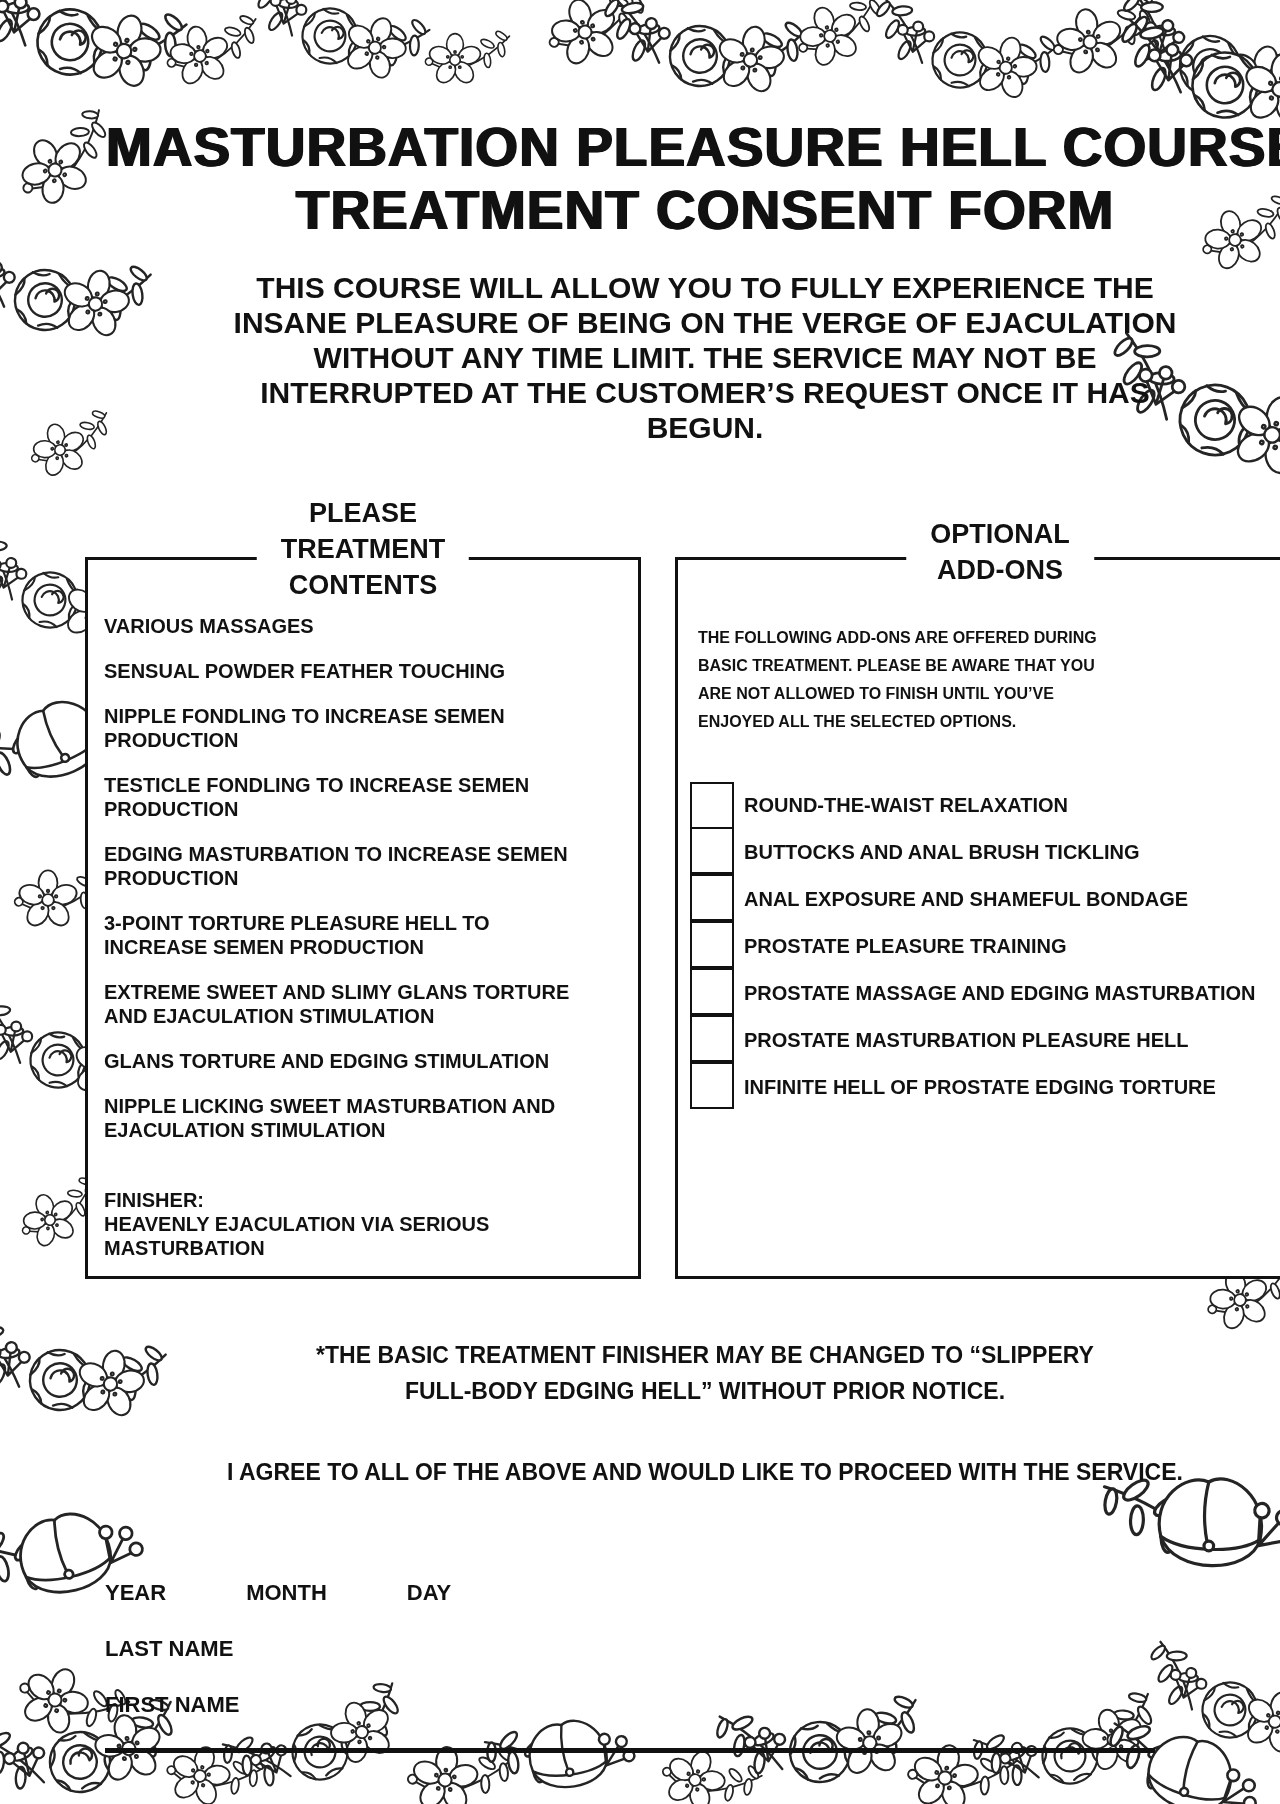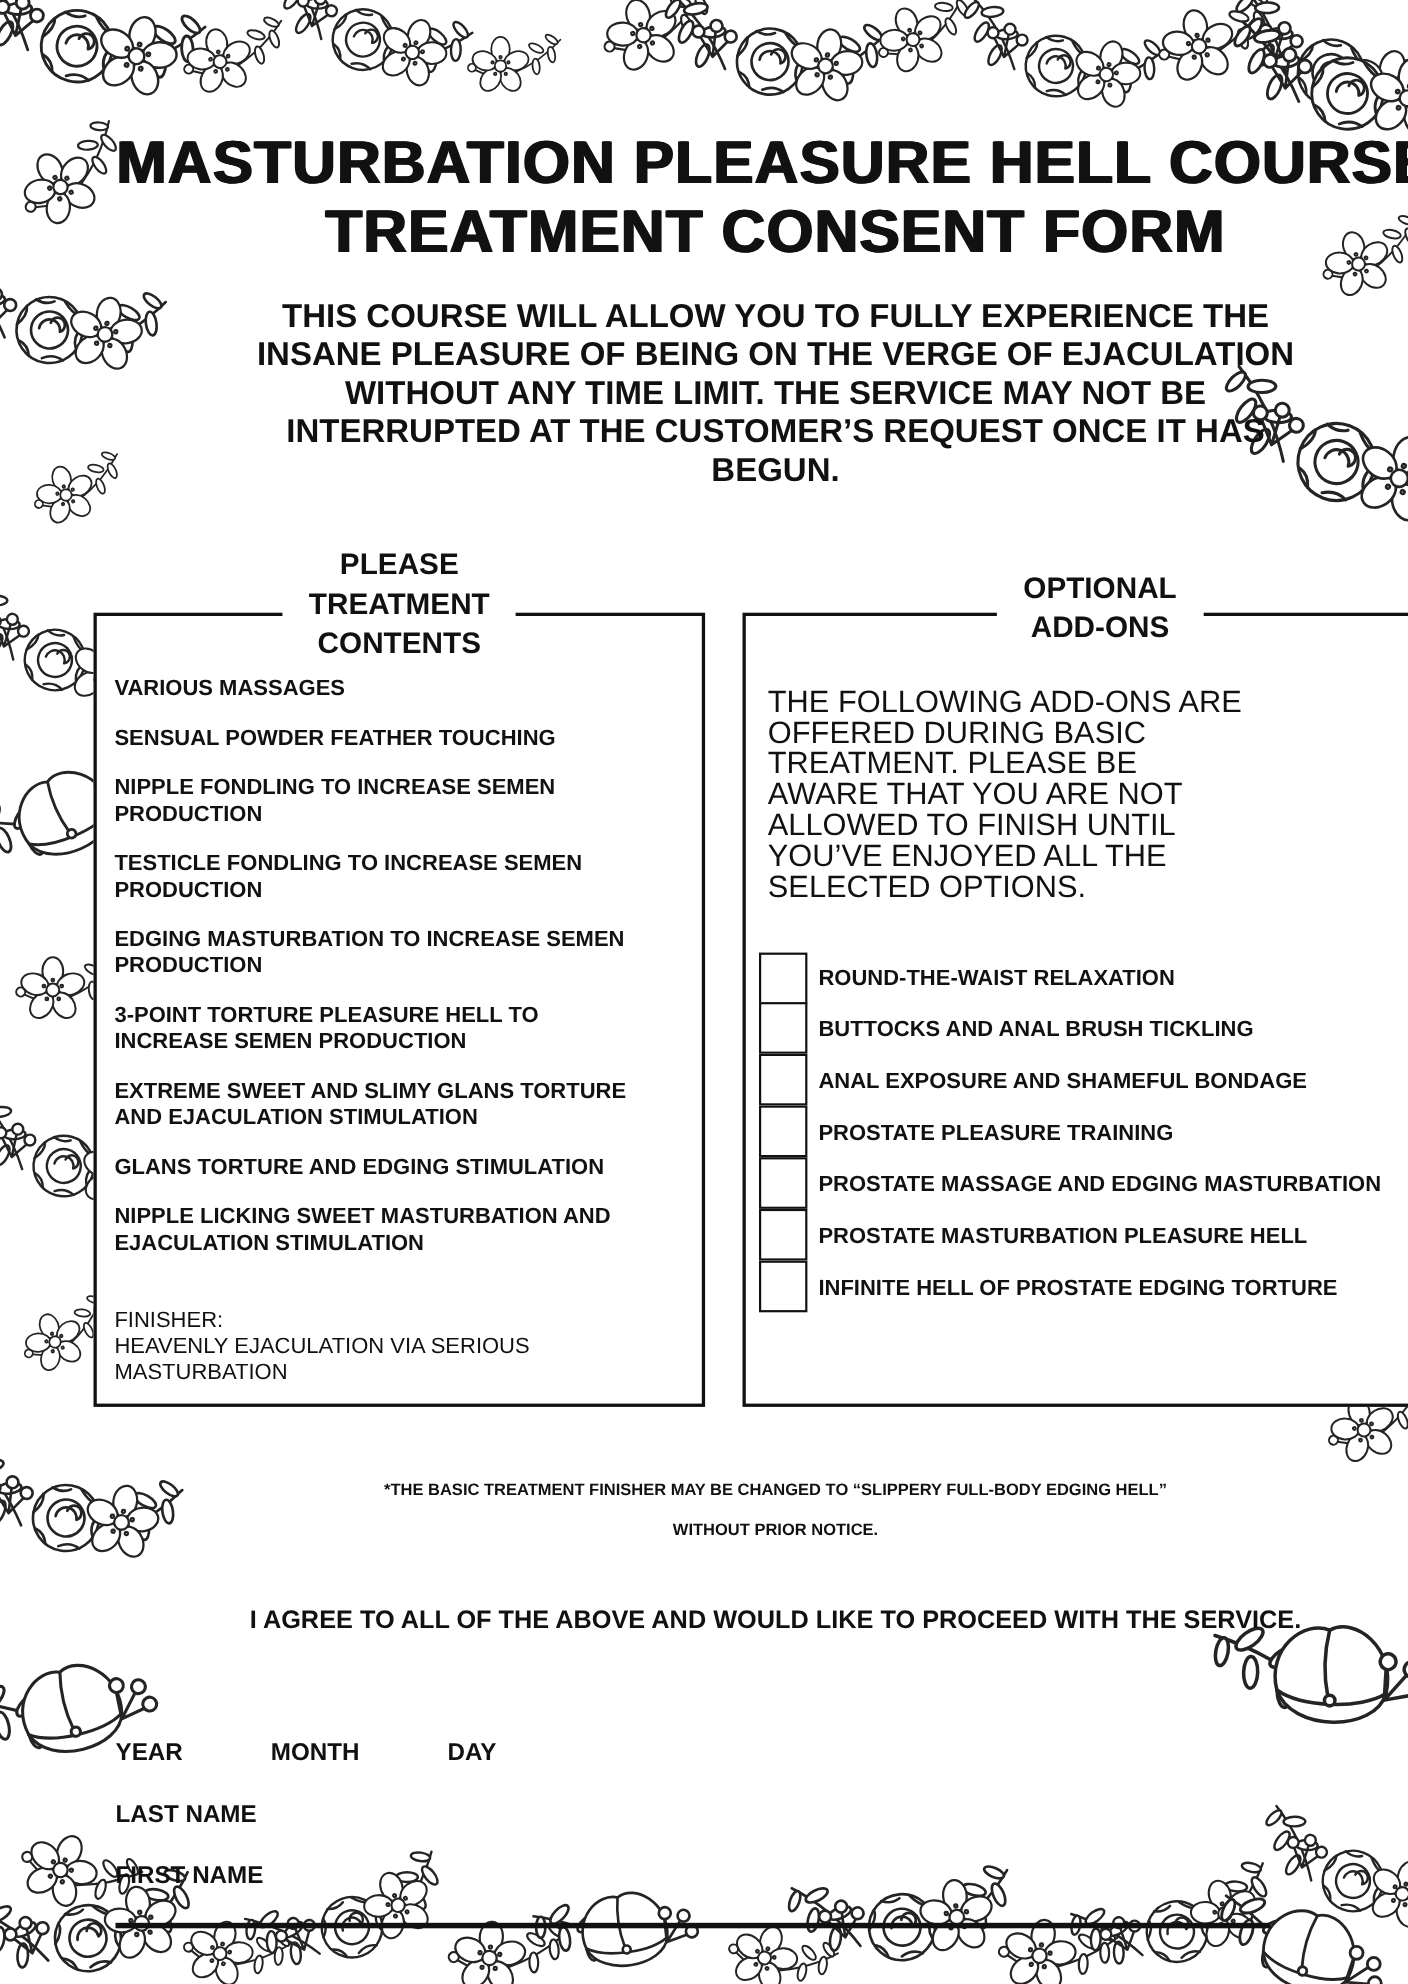--- a/index.html
+++ b/index.html
@@ -18,33 +18,33 @@
 
   .boxes { display:flex; gap:34px; margin-top:112px; align-items:stretch; }
   .tbox { border:3px solid #111; position:relative; background:#fff; box-sizing:border-box; }
   .tbox-left  { width:556px; padding:54px 18px 16px 16px; }
   .tbox-right { flex:1; padding:64px 0 16px 12px; }
   .legend { position:absolute; top:0; left:50%; transform:translate(-50%,-60%);
             background:#fff; padding:2px 24px; text-align:center; font-weight:bold;
             font-size:27px; line-height:36px; white-space:nowrap; }
 
   .bt-item { font-weight:bold; font-size:20px; line-height:24px; margin-bottom:21px; max-width:482px; }
-  .bt-finisher { margin-top:46px; font-weight:normal; font-size:20px; line-height:24px; }
-
-  .addon-intro { font-weight:normal; font-size:28px; line-height:28px; padding-left:8px; max-width:432px; }
+  .bt-finisher { margin-top:46px; font-weight:bold; font-size:20px; line-height:24px; }
+
+  .addon-intro { font-weight:bold; font-size:16px; line-height:28px; padding-left:8px; max-width:432px; }
   .addon-list  { margin-top:46px; }
   .addon-row   { display:flex; align-items:center; min-height:47px; }
   .addon-box   { width:44px; height:47px; border:2.5px solid #111; box-sizing:border-box;
                  background:#fff; flex:none; align-self:flex-start; margin-top:-2.5px; }
   .addon-row:first-of-type .addon-box { margin-top:0; }
   .addon-label { margin-left:10px; font-weight:bold; font-size:20px; line-height:23px; }
   .addon-row:last-of-type .addon-label { white-space:nowrap; }
 
   .finisher-note { margin-top:58px; text-align:center; }
-  .finisher-note .inner { display:inline-block; max-width:780px; font-weight:bold; font-size:15px; line-height:36px; }
+  .finisher-note .inner { display:inline-block; max-width:780px; font-weight:bold; font-size:23px; line-height:36px; }
   .agreement { margin-top:50px; text-align:center; font-weight:bold; font-size:23px; }
 
   .date-row { margin-top:94px; margin-left:20px; display:flex; gap:80px;
               font-weight:bold; font-size:22px; }
   .name-fields { margin-left:20px; }
   .name-field { margin-top:30px; font-weight:bold; font-size:22px; }
   .sig-line { margin-left:20px; margin-top:30px; width:1050px; border-top:5px solid #111; }
 </style>
 </head>
 <body>

